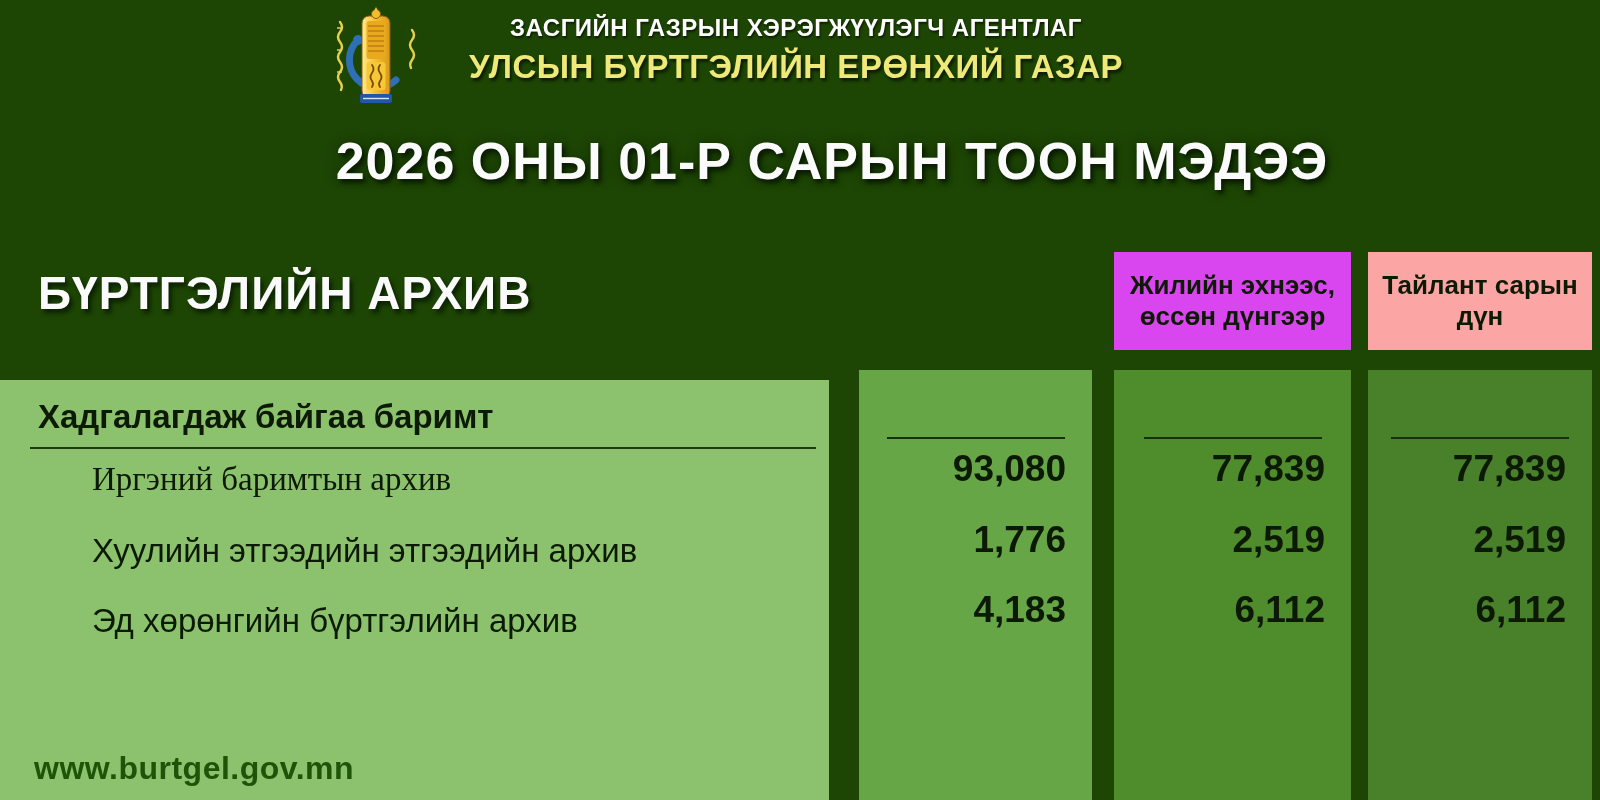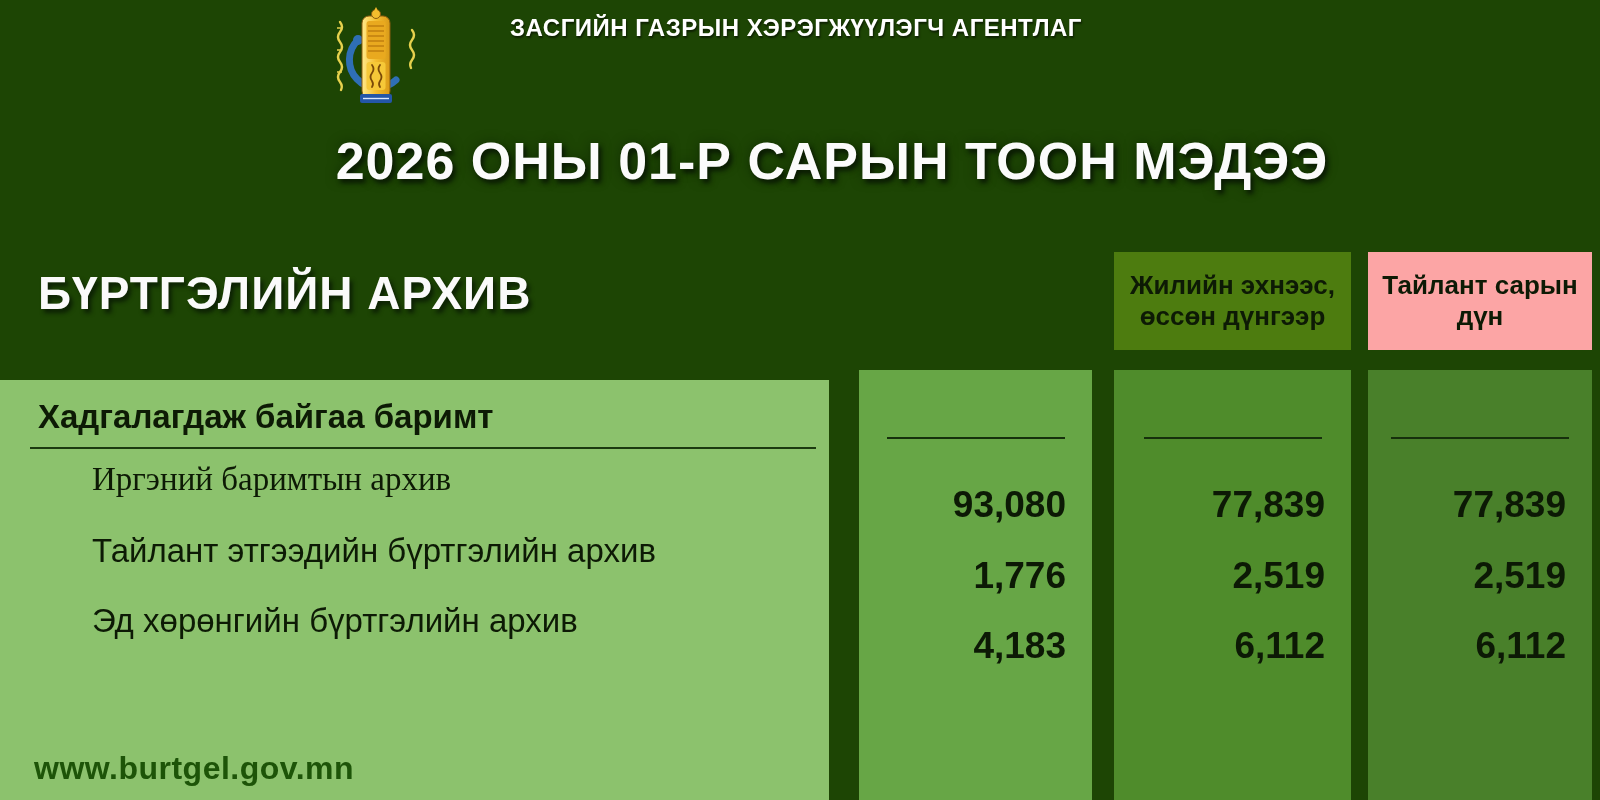--- a/index.html
+++ b/index.html
@@ -39,21 +39,21 @@
     font-size:46px;font-weight:bold;color:#fafafa;letter-spacing:1px;
     text-shadow:3px 4px 4px rgba(8,22,4,.8);
   }
   .colhead{
     position:absolute;top:252px;height:98px;
     display:flex;align-items:center;justify-content:center;
     text-align:center;font-size:26px;font-weight:bold;color:#0d1a05;
     line-height:1.18;padding:0 12px;box-sizing:border-box;
   }
   .colhead-1{left:859px;width:233px;background:#6fa84c;}
-  .colhead-2{left:1114px;width:237px;background:#4d7c0f;}
+  .colhead-2{left:1114px;width:237px;background:#d946ef;}
   .colhead-3{left:1368px;width:224px;background:#fca5a5;}
 
   
   .panel{position:absolute;top:370px;height:430px;}
   .left-panel{left:0;width:829px;background:#8cc26d;margin-top:10px;}
   .strip-1{left:859px;width:233px;background:#67a646;}
   .strip-2{left:1114px;width:237px;background:#4f8c2b;}
   .strip-3{left:1368px;width:224px;background:#49802a;}
 
   .group-label{
@@ -71,21 +71,21 @@
   .row-label{
     position:absolute;left:92px;
     font-size:33px;color:#0d1a05;white-space:nowrap;
   }
   .row-label.r1{top:81px;font-family:Liberation Serif, serif;}
   .row-label.r2{top:152px;}
   .row-label.r3{top:222px;}
 
   .cell{
     position:absolute;right:26px;text-align:right;
-    font-size:37px;font-weight:bold;color:#0c1905;white-space:nowrap;margin-top:36px;
+    font-size:37px;font-weight:bold;color:#0c1905;white-space:nowrap;
   }
   .cell.r1{top:78px;}
   .cell.r2{top:149px;}
   .cell.r3{top:219px;}
 
   
   .footer-url{
     position:absolute;left:34px;top:750px;
     font-size:32px;font-weight:bold;color:#1d5408;letter-spacing:.5px;
   }
@@ -121,33 +121,34 @@
 
     <rect x="38.5" y="56" width="19" height="28" rx="3" fill="#f6c838"></rect>
     <path d="M44 59 q3 4 0 8 q-3 4 0 8 q2 3 0 6 M52 59 q-3 4 0 8 q3 4 0 8 q-2 3 0 6" fill="none" stroke="#7a4a08" stroke-width="1.8" stroke-linecap="round"></path>
 
     <rect x="32" y="88" width="32" height="9" rx="2" fill="#2456a8"></rect>
     <path d="M35 92.5 h26" stroke="#d9e6ff" stroke-width="1.4"></path>
   </svg>
 
   <div class="agency-text">
     <div class="agency-line1">ЗАСГИЙН ГАЗРЫН ХЭРЭГЖҮҮЛЭГЧ АГЕНТЛАГ</div>
+    <div class="agency-line2">УЛСЫН БҮРТГЭЛИЙН ЕРӨНХИЙ ГАЗАР</div>
   </div>
 
   <h1 class="main-title">2026 ОНЫ 01-Р САРЫН ТООН МЭДЭЭ</h1>
 
   <h2 class="section-title">БҮРТГЭЛИЙН АРХИВ</h2>
   <div class="colhead colhead-2">Жилийн эхнээс, өссөн дүнгээр</div>
   <div class="colhead colhead-3">Тайлант сарын дүн</div>
 
   <div class="panel left-panel">
     <div class="group-label">Хадгалагдаж байгаа баримт</div>
     <div class="left-divider"></div>
     <div class="row-label r1">Иргэний баримтын архив</div>
-    <div class="row-label r2">Тайлант этгээдийн бүртгэлийн архив</div>
+    <div class="row-label r2">Хуулийн этгээдийн этгээдийн архив</div>
     <div class="row-label r3">Эд хөрөнгийн бүртгэлийн архив</div>
   </div>
 
   <div class="panel strip-1">
     <div class="strip-divider"></div>
     <div class="cell r1">93,080</div>
     <div class="cell r2">1,776</div>
     <div class="cell r3">4,183</div>
   </div>
 

